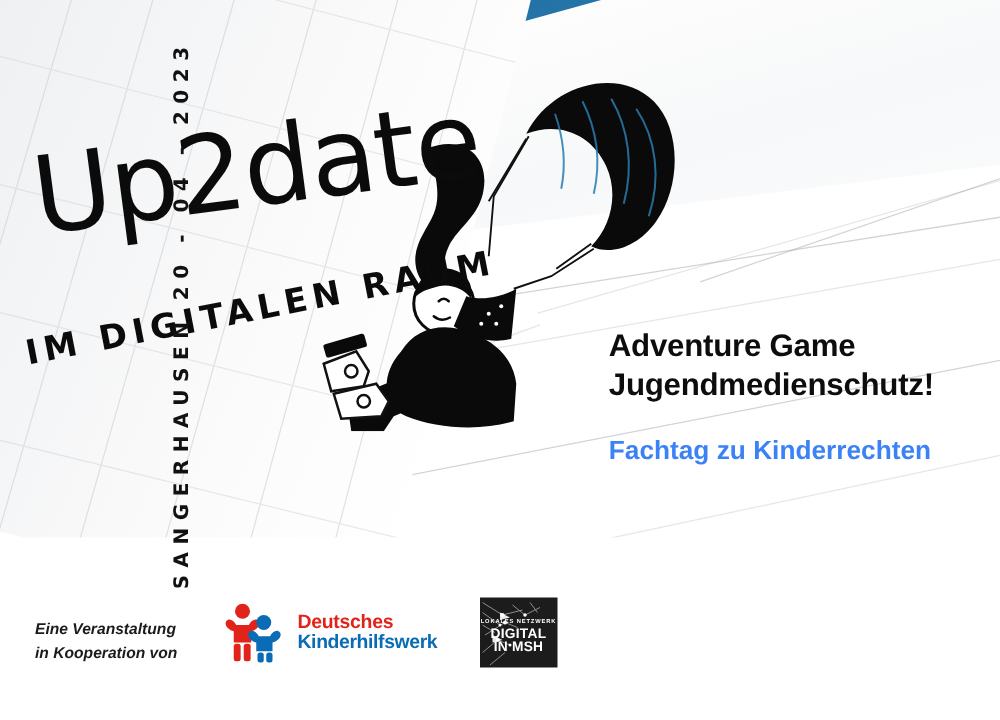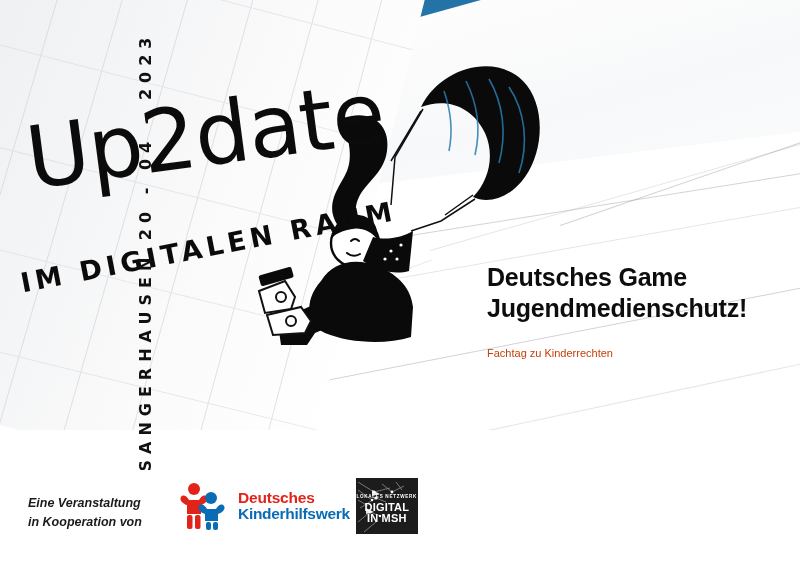--- a/index.html
+++ b/index.html
@@ -96,38 +96,38 @@
   .vertical-date-inner{padding-left:18px;}
 
   
   .right-block{position:absolute;left:487px;top:262px;width:300px;}
   .headline{
     font-size:25px;font-weight:700;color:#0d0d0d;line-height:1.22;
     letter-spacing:-.2px;
   }
   .subcopy{
     margin-top:22px;
-    font-size:11px;font-weight:400;color:#c2410c;line-height:1.55;
+    font-size:21px;font-weight:700;color:#3b82f6;line-height:1.55;
   }
   .subcopy div{white-space:nowrap;}
 
   
   .illo{position:absolute;left:245px;top:45px;width:300px;height:300px;}
 
   
   .footer{
     position:absolute;left:0;top:470px;width:800px;height:106px;background:#fff;
   }
   .credit{
     position:absolute;left:28px;top:24px;
     font-size:12.5px;font-weight:600;color:#1b1b1b;line-height:1.55;font-style:italic;
   }
   .credit div{white-space:nowrap;}
 
-  .logos{position:absolute;left:175px;top:8px;display:flex;align-items:center;gap:6px;}
+  .logos{position:absolute;left:175px;top:8px;display:flex;align-items:center;gap:34px;}
 
   
   .dkhw{display:flex;align-items:center;gap:7px;}
   .dkhw-text{line-height:1.02;}
   .dkhw-text .l1{font-size:15.5px;font-weight:700;color:#e2231a;letter-spacing:-.2px;}
   .dkhw-text .l2{font-size:15.5px;font-weight:700;color:#0a6cb4;letter-spacing:-.3px;}
 
   
   .gamm{
     position:relative;border:2.5px solid #e4202c;border-radius:3px;
@@ -276,21 +276,21 @@
   <div class="subtitle-wrap">
     <div class="subtitle">IM DIGITALEN RAUM</div>
   </div>
 
   <div class="vertical-date">
     <div class="vertical-date-inner">SANGERHAUSEN  20 - 04 - 2023</div>
   </div>
 
   <div class="right-block">
     <div class="headline">
-      <div>Deutsches Game</div>
+      <div>Adventure Game</div>
       <div>Jugendmedienschutz!</div>
     </div>
     <div class="subcopy">
       <div>Fachtag zu Kinderrechten</div>
     </div>
   </div>
 
   <div class="footer">
     <div class="credit">
       <div>Eine Veranstaltung</div>

